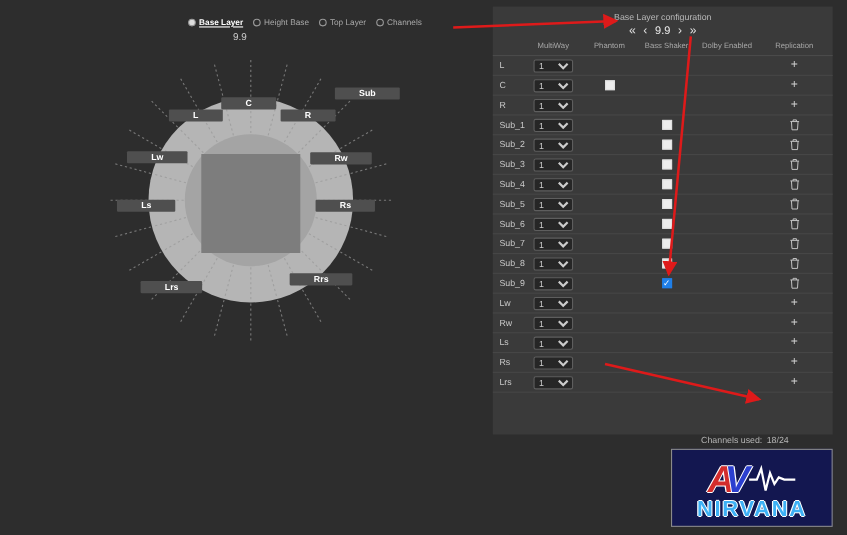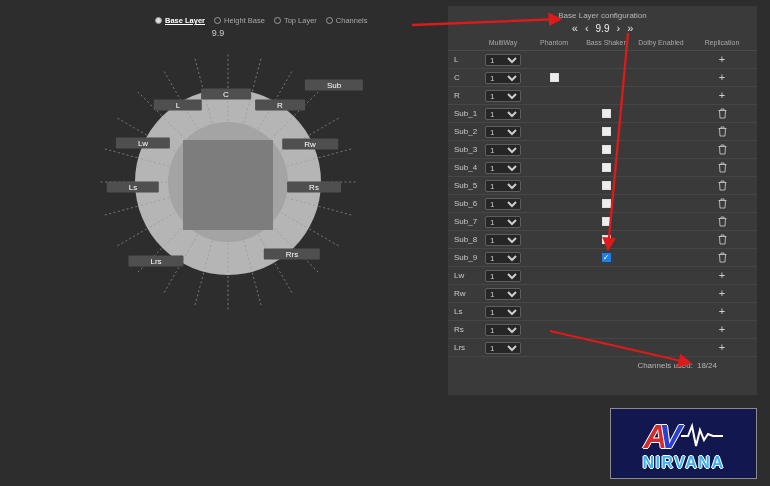--- a/index.html
+++ b/index.html
@@ -6,72 +6,72 @@
   html,body { width:770px; height:486px; }
   body { font-family:"Liberation Sans", sans-serif; background:#2d2d2d; overflow:hidden; }
   .app { position:relative; width:770px; height:486px; background:#2d2d2d; overflow:hidden; }
 
   
   .topbar { position:absolute; top:0; left:0; right:0; height:20px; background:#161616;
             display:flex; align-items:center; padding:0 9px; gap:10px; border-bottom:1px solid #000; z-index:3; }
   .topbar .title { color:#e9e9e9; font-size:11px; }
 
   
-  .layer-bar { position:absolute; left:155px; top:16px; display:flex; align-items:center; gap:9px; z-index:2; }
+  .layer-bar { position:absolute; left:171px; top:16px; display:flex; align-items:center; gap:9px; z-index:2; }
   .layer-opt { display:flex; align-items:center; gap:3px; cursor:pointer; }
   .radio { width:7px; height:7px; border-radius:50%; border:1px solid #9a9a9a; background:transparent; }
   .radio.checked { background:#dddddd; }
   .layer-label { font-size:7.5px; color:#a8a8a8; white-space:nowrap; }
   .layer-opt.selected .layer-label { color:#ffffff; font-weight:bold; text-decoration:underline; }
   .config-caption { position:absolute; left:196px; top:28px; width:44px; text-align:center; color:#cccccc; font-size:9px; z-index:2; }
 
   
   #diagram-svg { position:absolute; left:98px; top:52px; z-index:1; }
   .spk { position:absolute; transform:translate(-50%,-50%); background:#4f4f4f; color:#ffffff;
-         font-size:8px; line-height:9px; padding:1px 22px; border-radius:1px; z-index:5; white-space:nowrap; }
+         font-size:8px; line-height:9px; padding:1px 22px; border-radius:1px; z-index:5; white-space:nowrap;font-weight:bold; }
 
   
   .panel { position:absolute; left:448px; top:6px; width:309px; height:389px; background:#3a3a3a; z-index:2; }
   .panel-title { text-align:center; padding-top:5px; font-size:8px; color:#b8b8b8; line-height:9px; }
   .panel-nav { display:flex; justify-content:center; align-items:center; gap:7px; margin-top:2px; height:12px; }
   .nav-btn { font-size:11px; line-height:11px; color:#e2e2e2; cursor:pointer; }
   .nav-value { font-size:10px; color:#eeeeee; }
   .table-header, .trow { display:grid; grid-template-columns:30px 50px 52px 52px 58px 64px; align-items:center; }
   .table-header { margin-top:5px; padding-bottom:3px; border-bottom:1px solid #4a4a4a; }
   .table-header .col { font-size:7px; color:#a8a8a8; text-align:center; line-height:8px; }
   .trow { height:18px; border-bottom:1px solid #464646; }
   .rname { font-size:8px; color:#c9c9c9; padding-left:6px; }
   .cell { display:flex; justify-content:center; align-items:center; height:100%; }
   .mw-select { width:36px; height:12px; font-size:8px; background:#262626; color:#cccccc;
                border:1px solid #5e5e5e; border-radius:2px; padding:0; }
   .checkbox { width:9px; height:9px; background:#ededed; border:1px solid #e0e0e0; cursor:pointer;
               font-size:8px; line-height:8px; text-align:center; color:transparent; }
   .checkbox.checked { background:#1f7fe8; border-color:#1f7fe8; color:#ffffff; }
   .plus { color:#cfcfcf; font-size:11px; line-height:11px; cursor:pointer; }
   .trash { cursor:pointer; display:inline-flex; }
-  .panel-footer { display:flex; justify-content:flex-end; align-items:center; gap:4px; padding:4px 40px 0 0; }
+  .panel-footer { display:flex; justify-content:flex-end; align-items:center; gap:4px; padding:4px 40px 0 0;margin-top:35px; }
   .channels-label, .channels-value { font-size:8px; color:#b5b5b5; }
   .next-row { display:flex; justify-content:flex-end; padding:4px 9px 0 0; }
   .next-btn { background:#1a73d1; color:#ffffff; font-size:8px; font-weight:bold; border:none;
               border-radius:2px; padding:3px 8px; cursor:pointer; font-family:"Liberation Sans", sans-serif; }
 
   
   .annotations { position:absolute; left:0; top:0; z-index:40; pointer-events:none; }
 
   
   .av-logo { position:absolute; left:610px; top:408px; width:147px; height:71px; background:#131750;
              border:1px solid #8a8a8a; display:flex; flex-direction:column; align-items:center;
              justify-content:center; z-index:10; }
   .av-row { display:flex; align-items:center; height:38px; }
   .av-a, .av-v { font-size:34px; font-weight:900; font-style:italic; line-height:36px;
                  text-shadow:1px 0 #fff,-1px 0 #fff,0 1px #fff,0 -1px #fff; }
   .av-a { color:#d22c2c; }
   .av-v { color:#2b3fd0; margin-left:-9px; }
   .wave { margin-left:-2px; }
-  .nirvana { color:#3db1f5; font-size:16px; font-weight:bold; letter-spacing:1.5px; line-height:16px;
+  .nirvana { color:#3db1f5; font-size:20px; font-weight:bold; letter-spacing:1.5px; line-height:16px;
              text-shadow:1px 0 #fff,-1px 0 #fff,0 1px #fff,0 -1px #fff; }
 </style>
 </head>
 <body>
 
 <div class="app">
 
 
   <div class="layer-bar">
     <div class="layer-opt selected">

